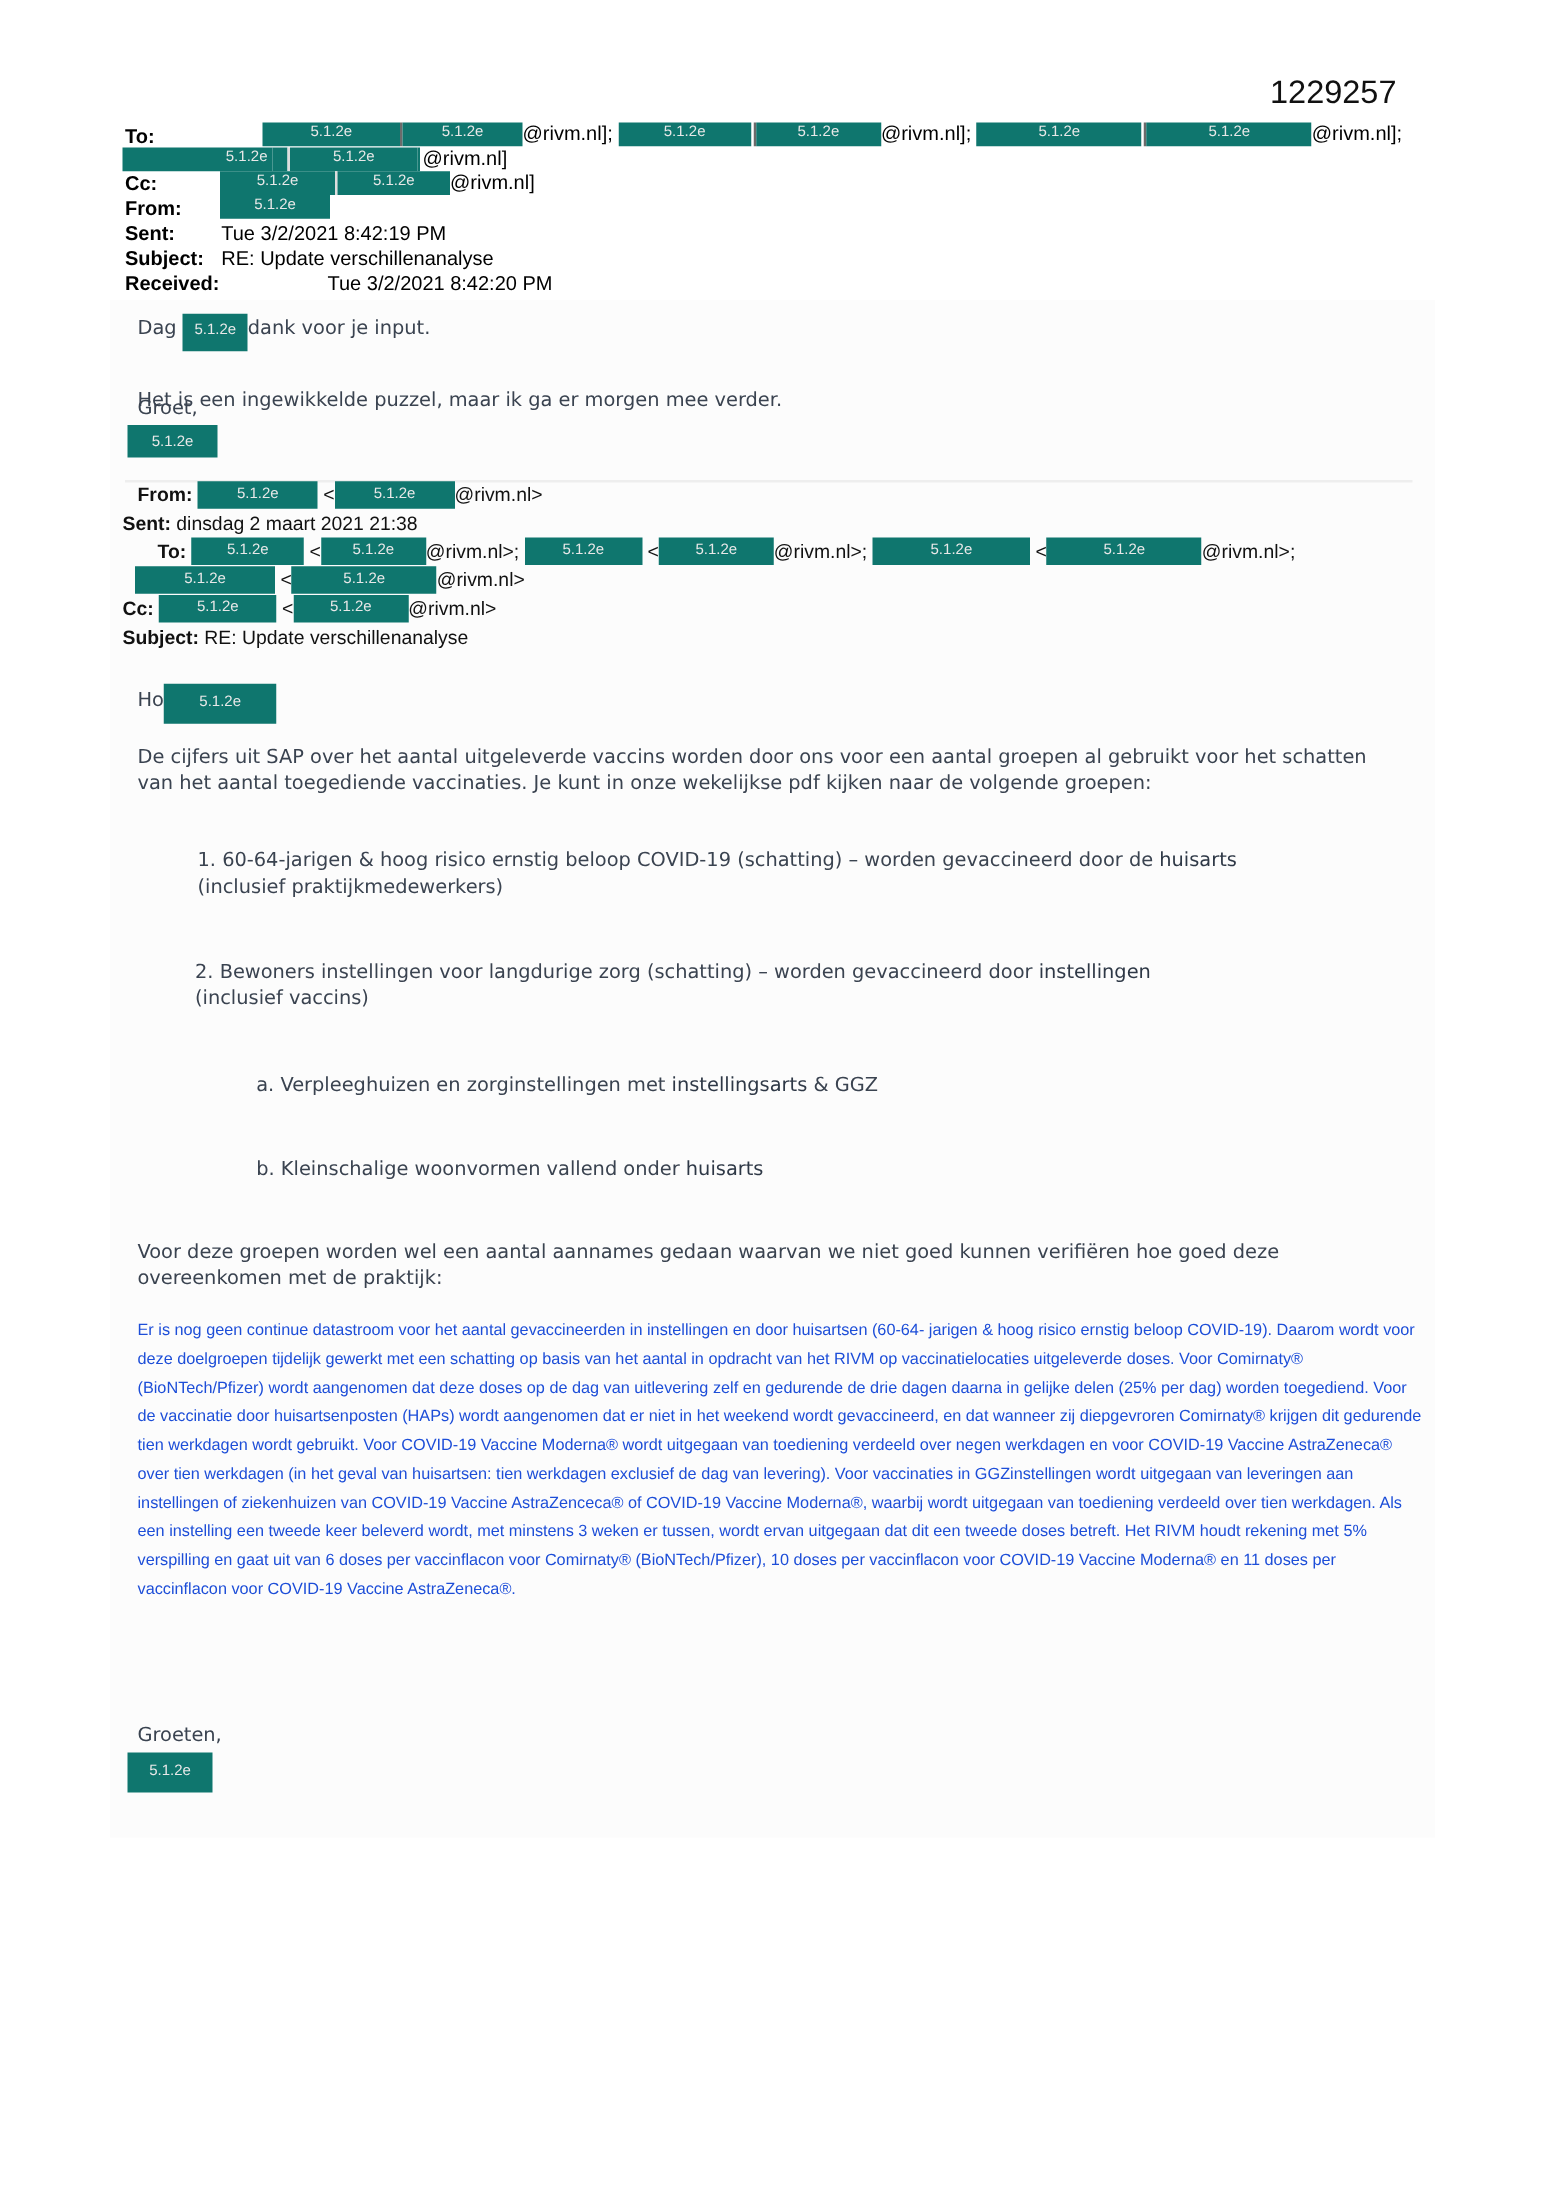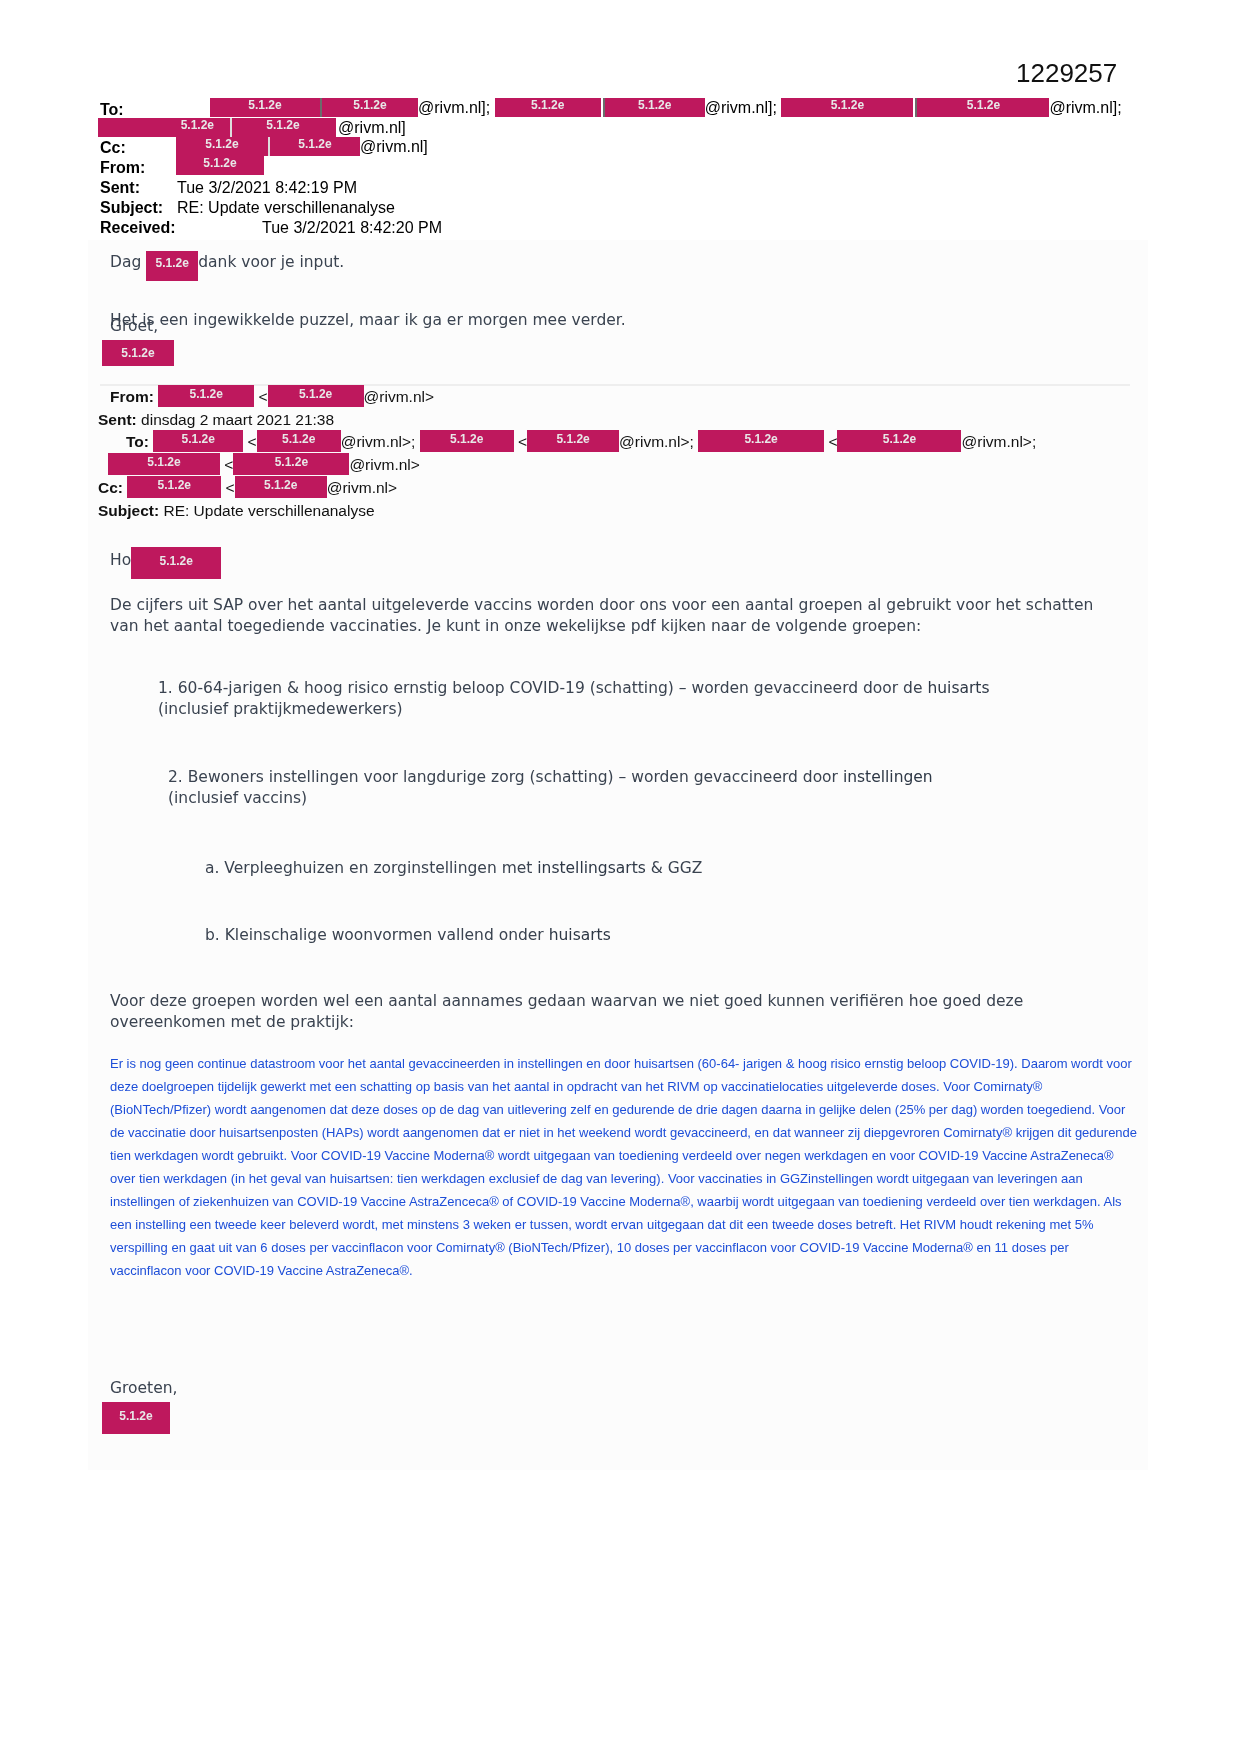--- a/index.html
+++ b/index.html
@@ -5,24 +5,23 @@
   html, body { margin: 0; padding: 0; }
   body {
     width: 1241px; height: 1754px; background: #ffffff; position: relative;
     font-family: "Liberation Sans", sans-serif; color: #000; overflow: hidden;
   }
   .abs { position: absolute; }
   .docid { left: 1016px; top: 58px; font-size: 26px; font-family: "Liberation Sans", sans-serif; color: #111; }
   .hdr { font-size: 16px; line-height: 19px; white-space: nowrap; }
   .hdr b { font-weight: bold; }
   .red {
-    display: inline-block; background: #be185d; color: #e8e8e8; font-size: 12px;
+    display: inline-block; background: #0f766e; color: #e8e8e8; font-size: 12px;
     text-align: center; vertical-align: top; height: 19px; line-height: 15px;
     font-family: "Liberation Sans", sans-serif;
-    font-weight: bold;
   }
   .bracket { display:inline-block; width:2px; height:19px; background:#6b6b6b; vertical-align: top; }
   .body-area { left: 88px; top: 240px; width: 1060px; height: 1230px; background: #fcfcfc; }
   .verdana { font-family: "DejaVu Sans", sans-serif; font-size: 15.5px; color: #3a4350; line-height: 21px; }
   .calibri { font-family: "Liberation Sans", sans-serif; font-size: 13px; color: #1d4ed8; line-height: 23px; }
   .strong { font-weight: normal; color: #2e3846; text-align: right; }
   .sep { left: 100px; top: 384px; width: 1030px; height: 2px; background: #eeeeee; }
   .hdr2 { font-family: "Liberation Sans", sans-serif; font-size: 15.5px; line-height: 23px; white-space: nowrap; color:#111; }
   .hdr2 b { font-weight: bold; }
 </style>
@@ -115,21 +114,21 @@
 
 <div class="abs verdana" style="left:110px; top:550px; white-space:nowrap;">
   <span>Ho</span><span class="red" style="width:90px; height:32px; line-height:28px; margin-top:-6px; vertical-align:baseline;">5.1.2e</span>
 </div>
 <div class="abs verdana" style="left:110px; top:595px; width:1010px;">De cijfers uit SAP over het aantal uitgeleverde vaccins worden door ons voor een aantal groepen al gebruikt voor het schatten van het aantal toegediende vaccinaties. Je kunt in onze wekelijkse pdf kijken naar de volgende groepen:</div>
 
 <div class="abs verdana" style="left:158px; top:678px; width:960px;">
   <span>1. 60-64-jarigen &amp; hoog risico ernstig beloop COVID-19 (schatting) – worden gevaccineerd door de </span><span class="strong">huisarts</span><br>
   <span>(inclusief praktijkmedewerkers)</span>
 </div>
-<div class="abs verdana" style="left:168px; top:767px; width:960px;">
+<div class="abs verdana" style="left:156px; top:767px; width:960px;">
   <span>2. Bewoners instellingen voor langdurige zorg (schatting) – worden gevaccineerd door </span><span class="strong">instellingen</span><br>
   <span>(inclusief vaccins)</span>
 </div>
 <div class="abs verdana" style="left:205px; top:858px; white-space:nowrap;">
   <span>a. Verpleeghuizen en zorginstellingen met </span><span class="strong">instellingsarts</span><span> &amp; GGZ</span>
 </div>
 <div class="abs verdana" style="left:205px; top:925px; white-space:nowrap;">
   <span>b. Kleinschalige woonvormen vallend onder </span><span class="strong">huisarts</span>
 </div>
 

